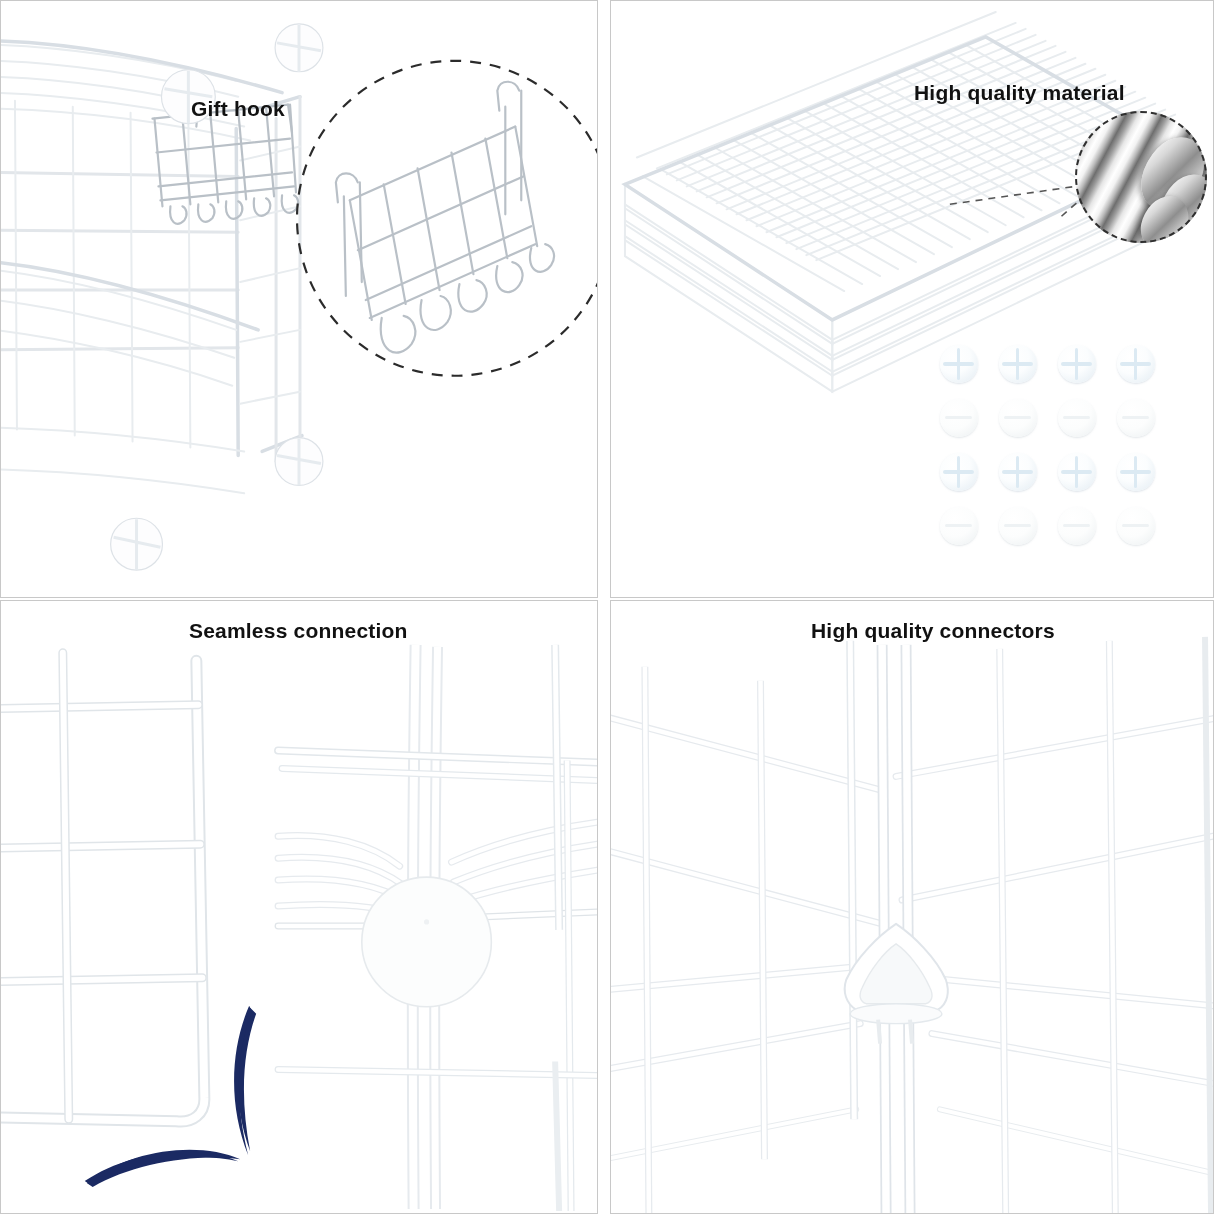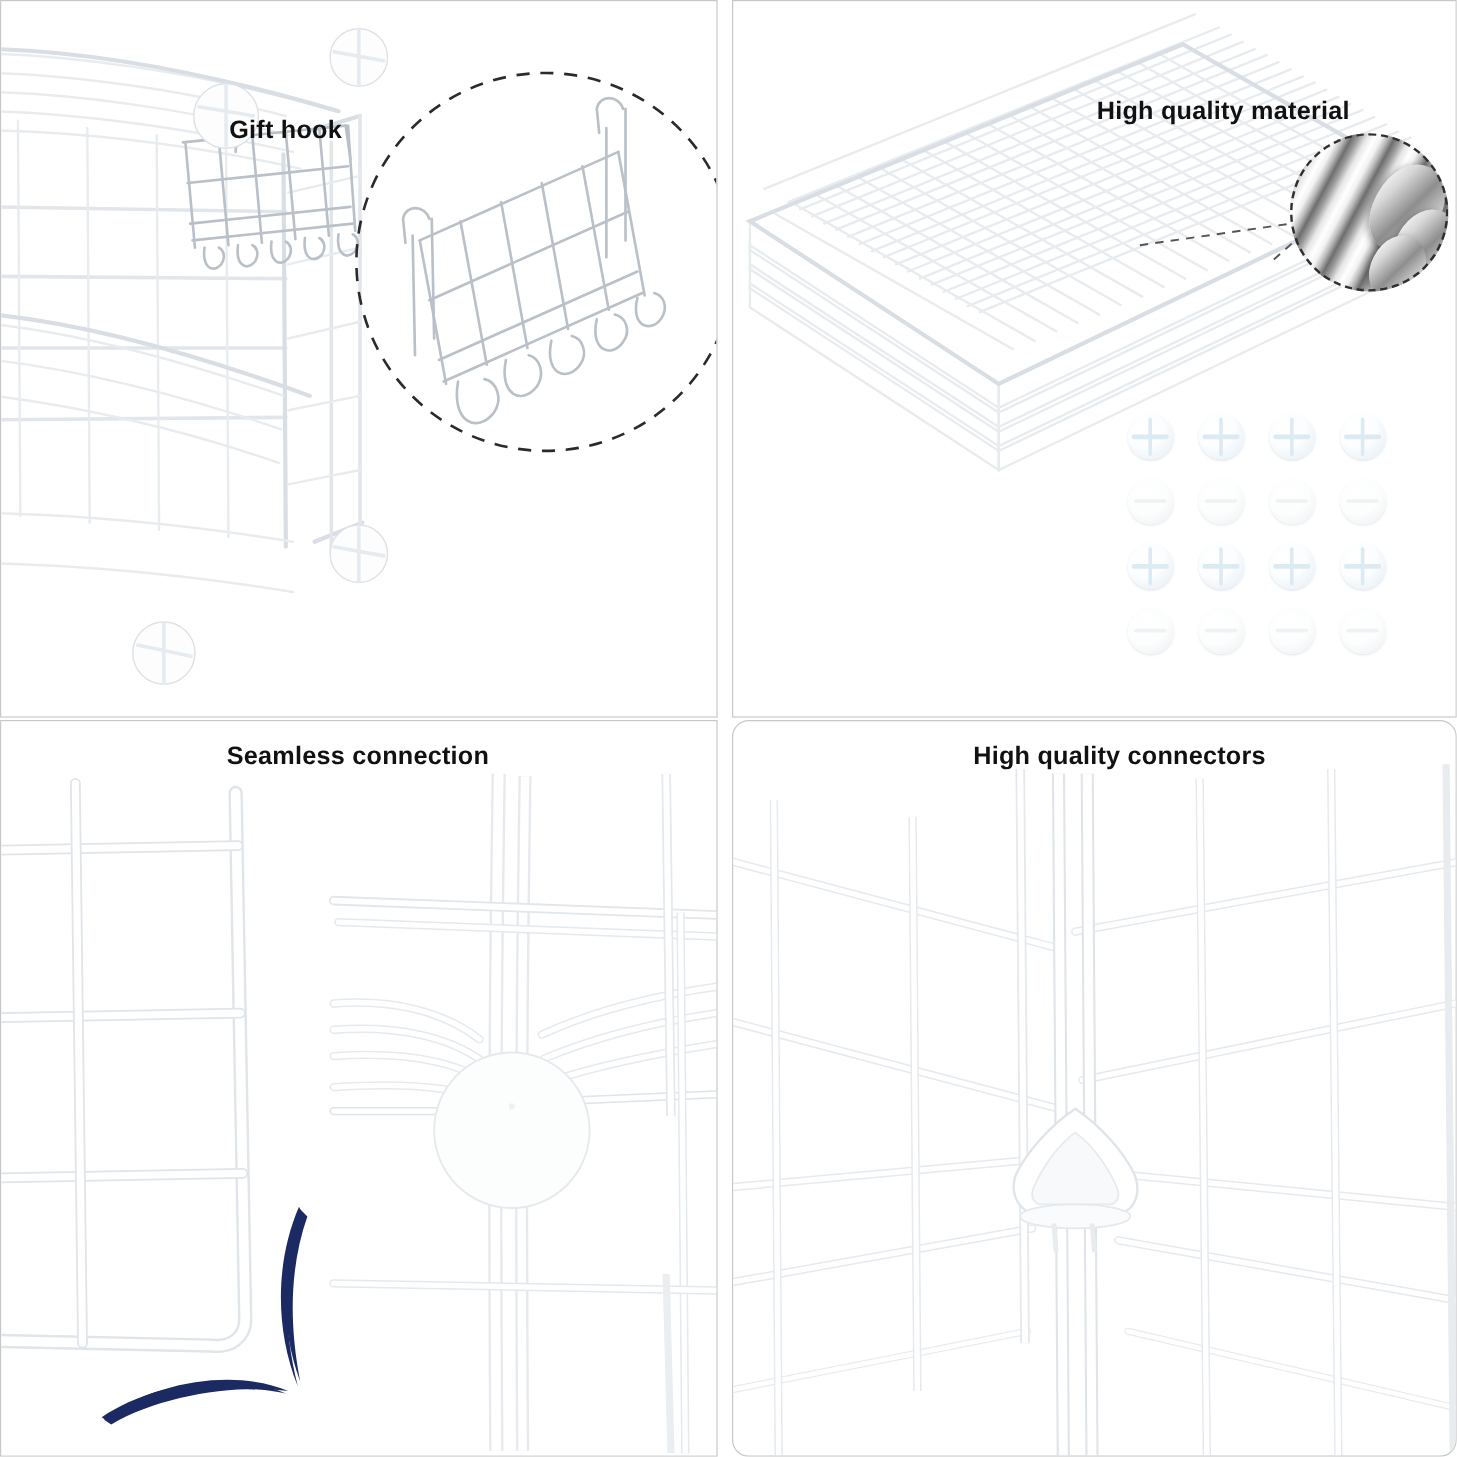--- a/index.html
+++ b/index.html
@@ -22,21 +22,21 @@
   
   .panel {
     position: absolute;
     background: #ffffff;
     border: 1px solid #c8c8c8;
     overflow: hidden;
   }
   #panel-tl { left: 0px;   top: 0px;    width: 598px; height: 598px; }
   #panel-tr { left: 610px; top: 0px;    width: 604px; height: 598px; }
   #panel-bl { left: 0px;   top: 600px;  width: 598px; height: 614px; padding-left: 40px; }
-  #panel-br { left: 610px; top: 600px;  width: 604px; height: 614px; border-radius: 14px; }
+  #panel-br { left: 610px; top: 600px;  width: 604px; height: 614px; }
 
   .panel-label {
     position: absolute;
     color: #111111;
     font-size: 21px;
     font-weight: 600;
     letter-spacing: 0.2px;
     white-space: nowrap;
     z-index: 40;
   }

